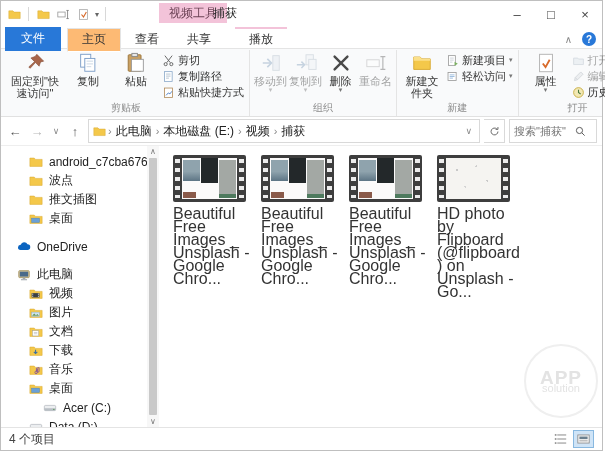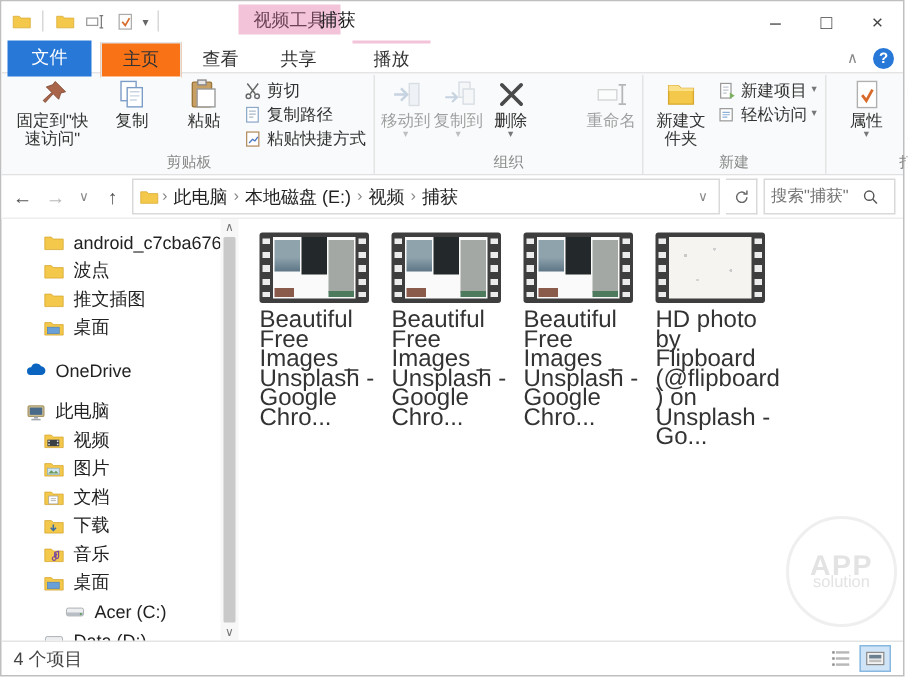--- a/index.html
+++ b/index.html
@@ -15,21 +15,21 @@
   .qat .drop{font-size:8px;color:#666;}
   .ctx-tab{position:absolute;left:158px;top:2px;height:20px;line-height:20px;padding:0 10px;background:#f3c3d9;color:#6b4255;font-size:12px;}
   .win-title{position:absolute;left:212px;top:4px;font-size:12px;color:#222;}
   .win-controls{position:absolute;right:0;top:0;display:flex;height:26px;}
   .win-btn{width:34px;height:26px;display:flex;align-items:center;justify-content:center;font-size:13px;color:#444;}
 
   
   .tabrow{height:21px;flex:none;display:flex;align-items:flex-start;position:relative;background:#fff;border-bottom:1px solid #e4e4e4;}
   .tab{padding:2px 14px 3px;font-size:12px;color:#333;}
   .tab-file{background:#2878d8;color:#fff;padding:3px 16px 4px;margin-right:6px;}
-  .tab-active{background:#f97316;border:1px solid #e4e4e4;border-bottom:1px solid #fff;margin-bottom:-1px;}
+  .tab-active{background:#fdba74;border:1px solid #e4e4e4;border-bottom:1px solid #fff;margin-bottom:-1px;}
   .tab-contextual{border-top:2px solid #f3c3d9;}
   .tabrow-right{position:absolute;right:6px;bottom:2px;display:flex;align-items:center;gap:10px;}
   .collapse-caret{color:#888;font-size:10px;}
   .help-circle{width:14px;height:14px;border-radius:50%;background:#2878d8;color:#fff;font-size:10px;display:flex;align-items:center;justify-content:center;font-weight:bold;}
 
   
   .ribbon{height:66px;flex:none;background:#f9fafb;border-bottom:1px solid #e1e1e1;display:flex;padding:1px 2px 0;}
   .rgroup{display:flex;flex-direction:column;border-right:1px solid #e4e4e4;padding:0 3px;}
   .rgroup-buttons{flex:1;display:flex;align-items:flex-start;}
   .rgroup-label{text-align:center;font-size:10px;color:#8a8a8a;padding:0 2px 1px;}
@@ -240,21 +240,21 @@
           </div>
           <div class="rbtn-big" style="width: 33px;">
             <span style="display: inline-flex;">
               <svg viewBox="0 0 24 24" style="width: 22px; height: 22px;">
                 <path d="M5 5l14 14M19 5L5 19" stroke="#4a4a4a" stroke-width="2.6" stroke-linecap="round"></path>
               </svg>
             </span>
             <span>删除</span>
             <span class="dropmark">▾</span>
           </div>
-          <div class="rbtn-big disabled" style="width: 33px; margin-left: 32px;">
+          <div class="rbtn-big disabled" style="width: 33px;">
             <span style="display: inline-flex;">
               <svg viewBox="0 0 24 24" style="width: 22px; height: 22px;">
                 <rect x="2" y="8.5" width="13.5" height="7.5" fill="#fff" stroke="#a8a8a8"></rect>
                 <path d="M19.5 5v14M16.8 5h5.4M16.8 19h5.4" stroke="#666" stroke-width="1.3"></path>
               </svg>
             </span>
             <span>重命名</span>
           </div>
         </div>
         <div class="rgroup-label">组织</div>

